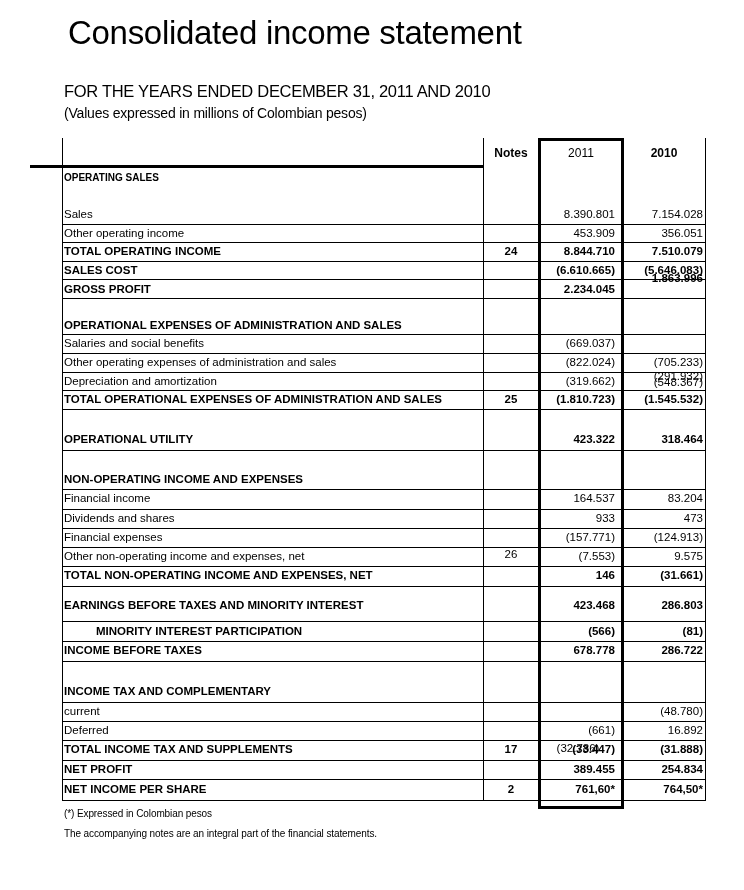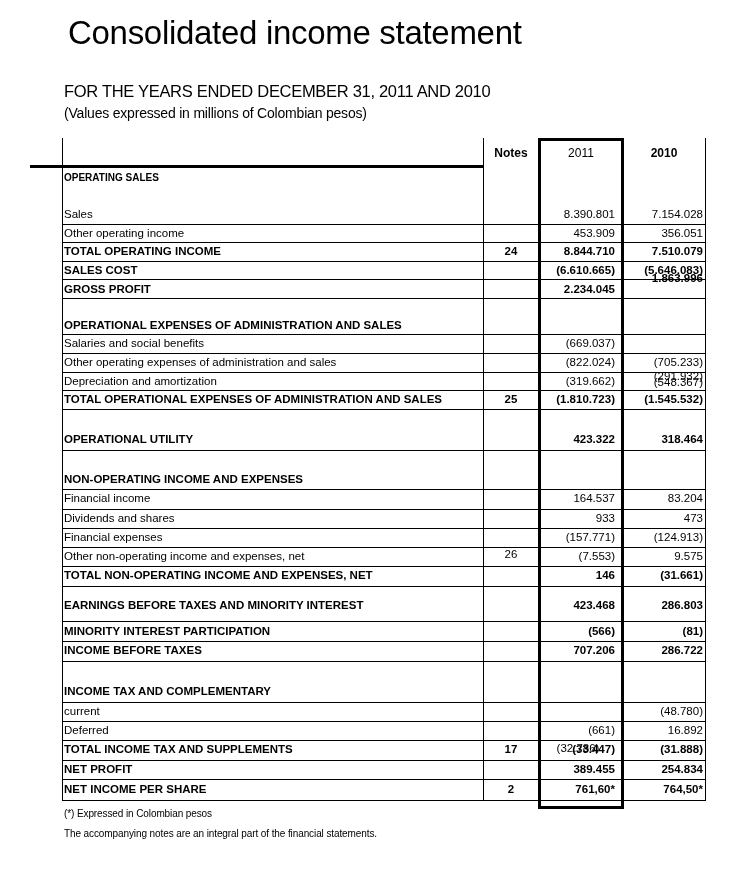--- a/index.html
+++ b/index.html
@@ -127,28 +127,28 @@
       <div class="cell lbl b" style="top: 567px;">TOTAL NON-OPERATING INCOME AND EXPENSES, NET</div>
       <div class="cell note b" style="top: 567px;"></div>
       <div class="cell v11 b" style="top: 567px;">146</div>
       <div class="cell v10 b" style="top: 567px;">(31.661)</div>
       <div class="hline" style="left: 62px; width: 644px; top: 586px;"></div>
       <div class="cell lbl b" style="top: 597px;">EARNINGS BEFORE TAXES AND MINORITY INTEREST</div>
       <div class="cell note b" style="top: 597px;"></div>
       <div class="cell v11 b" style="top: 597px;">423.468</div>
       <div class="cell v10 b" style="top: 597px;">286.803</div>
       <div class="hline" style="left: 62px; width: 644px; top: 621px;"></div>
-      <div class="cell lbl b" style="top: 623px;">MINORITY INTEREST PARTICIPATION</div>
+      <div class="cell lbl b" style="top: 623px; padding-left: 32px;">MINORITY INTEREST PARTICIPATION</div>
       <div class="cell note b" style="top: 623px;"></div>
       <div class="cell v11 b" style="top: 623px;">(566)</div>
       <div class="cell v10 b" style="top: 623px;">(81)</div>
       <div class="hline" style="left: 62px; width: 644px; top: 641px;"></div>
       <div class="cell lbl b" style="top: 642px;">INCOME BEFORE TAXES</div>
       <div class="cell note b" style="top: 642px;"></div>
-      <div class="cell v11 b" style="top: 642px;">707.206</div>
+      <div class="cell v11 b" style="top: 642px;">678.778</div>
       <div class="cell v10 b" style="top: 642px;">286.722</div>
       <div class="hline" style="left: 62px; width: 644px; top: 661px;"></div>
       <div class="cell lbl b" style="top: 683px;">INCOME TAX AND COMPLEMENTARY</div>
       <div class="cell note b" style="top: 683px;"></div>
       <div class="cell v11 b" style="top: 683px;"></div>
       <div class="cell v10 b" style="top: 683px;"></div>
       <div class="hline" style="left: 62px; width: 644px; top: 702px;"></div>
       <div class="cell lbl" style="top: 703px;">current</div>
       <div class="cell note" style="top: 703px;"></div>
       <div class="cell v11" style="top: 740px; text-align: center;">(32.786)</div>

